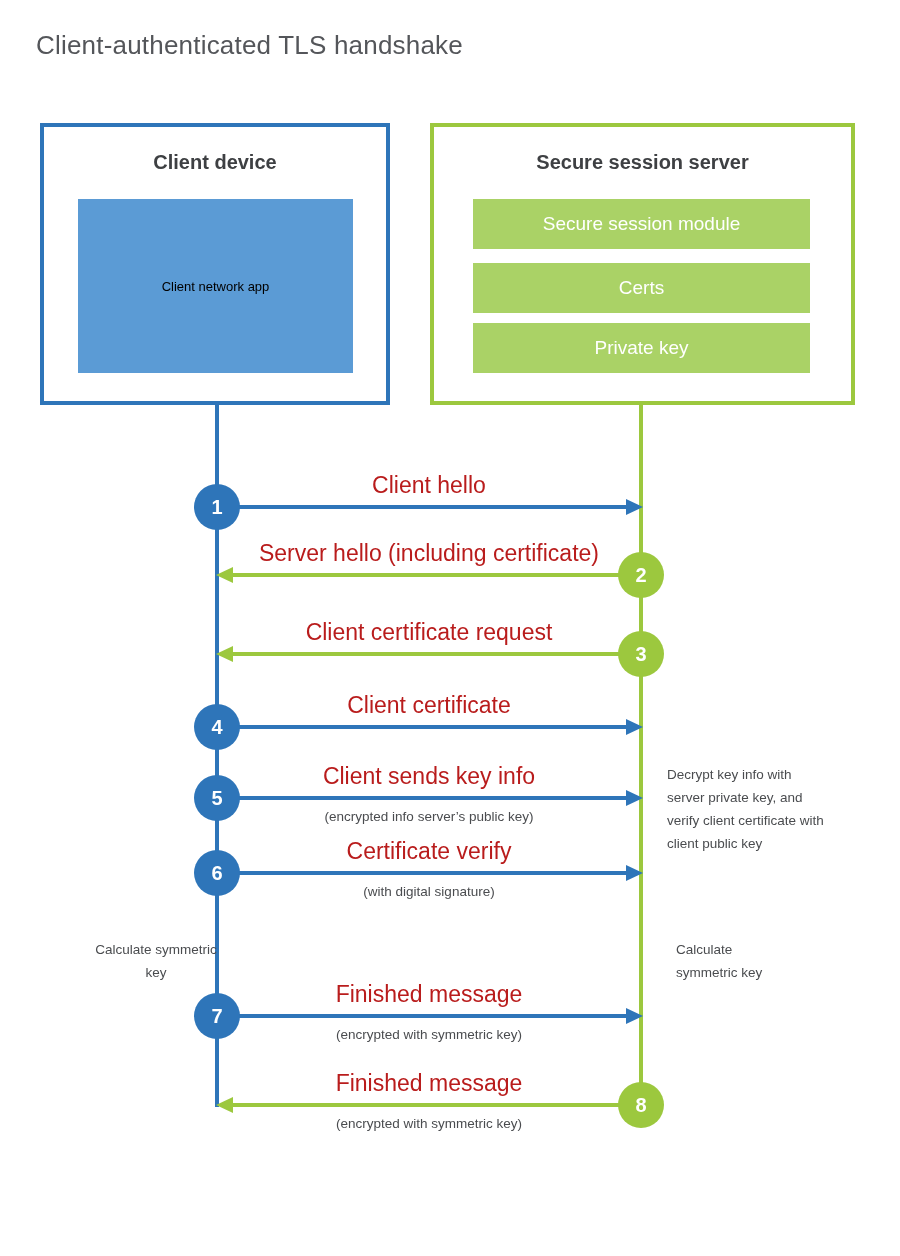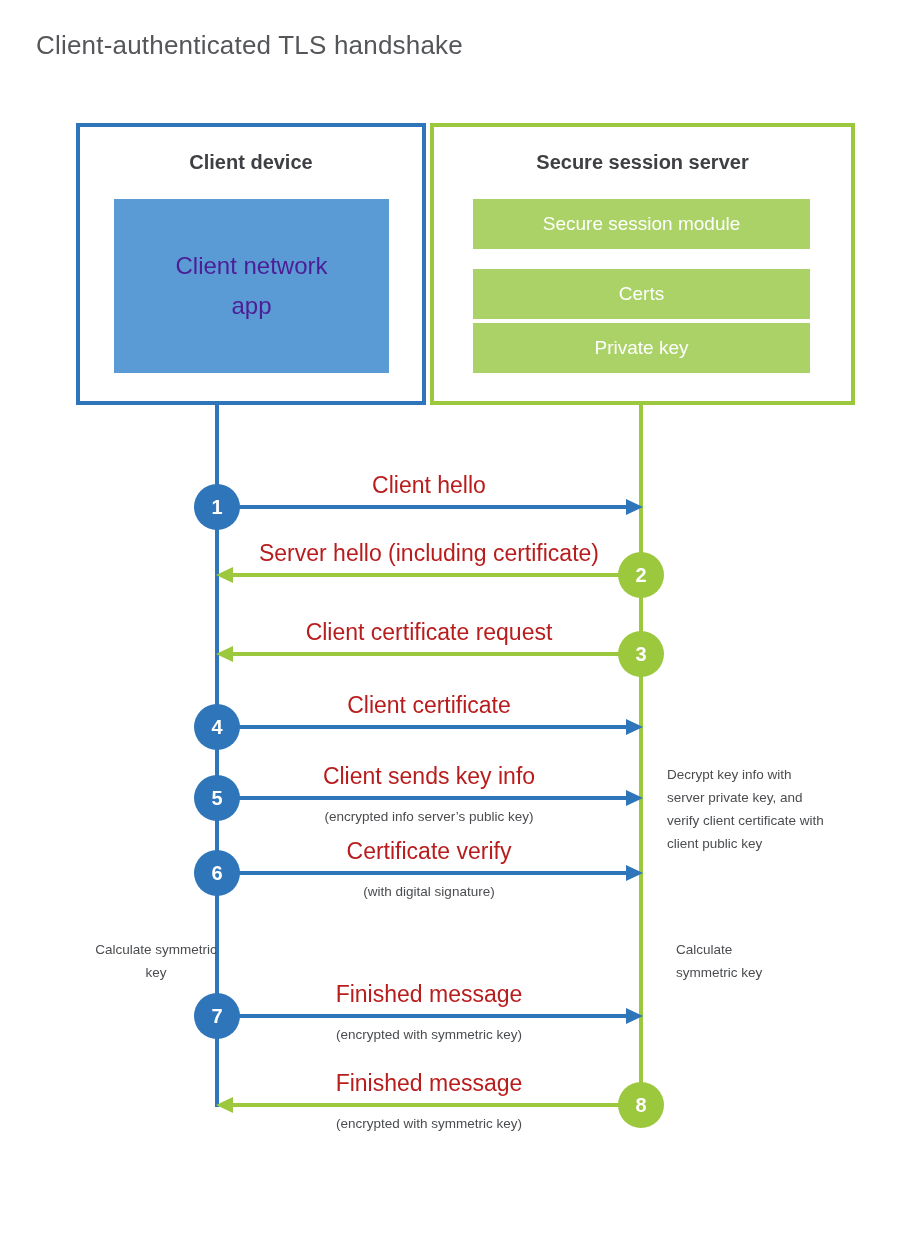--- a/index.html
+++ b/index.html
@@ -19,46 +19,46 @@
     font-size: 26px; font-weight: 300; color: #54565a;
     letter-spacing: 0.2px;
   }
 
   
   .actor-box {
     box-sizing: border-box;
     top: 123px; height: 282px;
     background: #ffffff;
   }
-  #client-box { left: 40px; width: 350px; border: 4px solid #2e75b9; margin-left: 36px; }
+  #client-box { left: 40px; width: 350px; border: 4px solid #2e75b9; }
   #server-box { left: 430px; width: 425px; border: 4px solid #9cc83e; }
   .actor-title {
     position: absolute; left: 0; right: 0; top: 24px;
     text-align: center;
     font-size: 20px; font-weight: bold; color: #3e4043;
   }
   #client-app-box {
     position: absolute; left: 34px; top: 72px;
     width: 275px; height: 174px;
     background: #5b9bd5;
     display: flex; align-items: center; justify-content: center;
     text-align: center;
   }
   #client-app-box span {
-    color: #4c1d95; font-size: 24px; line-height: 40px;
+    color: #000000; font-size: 13px; line-height: 31px;
     max-width: 165px; display: inline-block;
   }
   .server-bar {
     position: absolute; left: 39px; width: 337px; height: 50px;
     background: #aad266;
     display: flex; align-items: center; justify-content: center;
     color: #ffffff; font-size: 19px;
   }
   #server-bar-0 { top: 72px; }
-  #server-bar-1 { top: 142px; }
+  #server-bar-1 { top: 136px; }
   #server-bar-2 { top: 196px; }
 
   
   .lifeline { width: 4px; top: 405px; z-index: 1; }
   #client-lifeline { left: 215px; height: 702px; background: #2e75b9; }
   #server-lifeline { left: 639px; height: 700px; background: #9cc83e; }
 
   
   .msg-label {
     z-index: 2; width: 460px; text-align: center;

